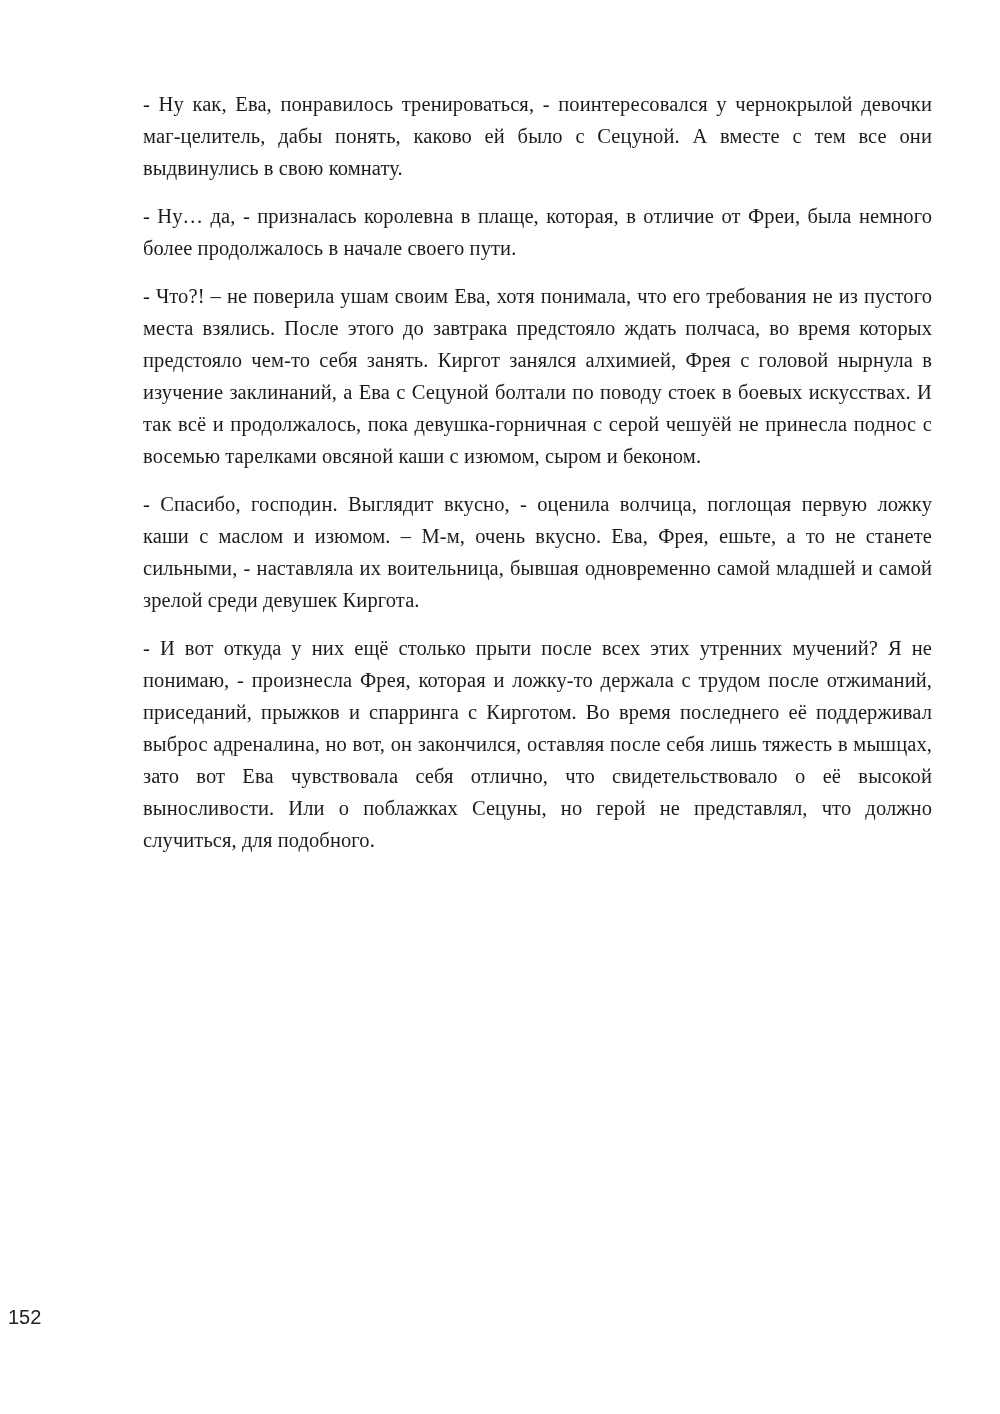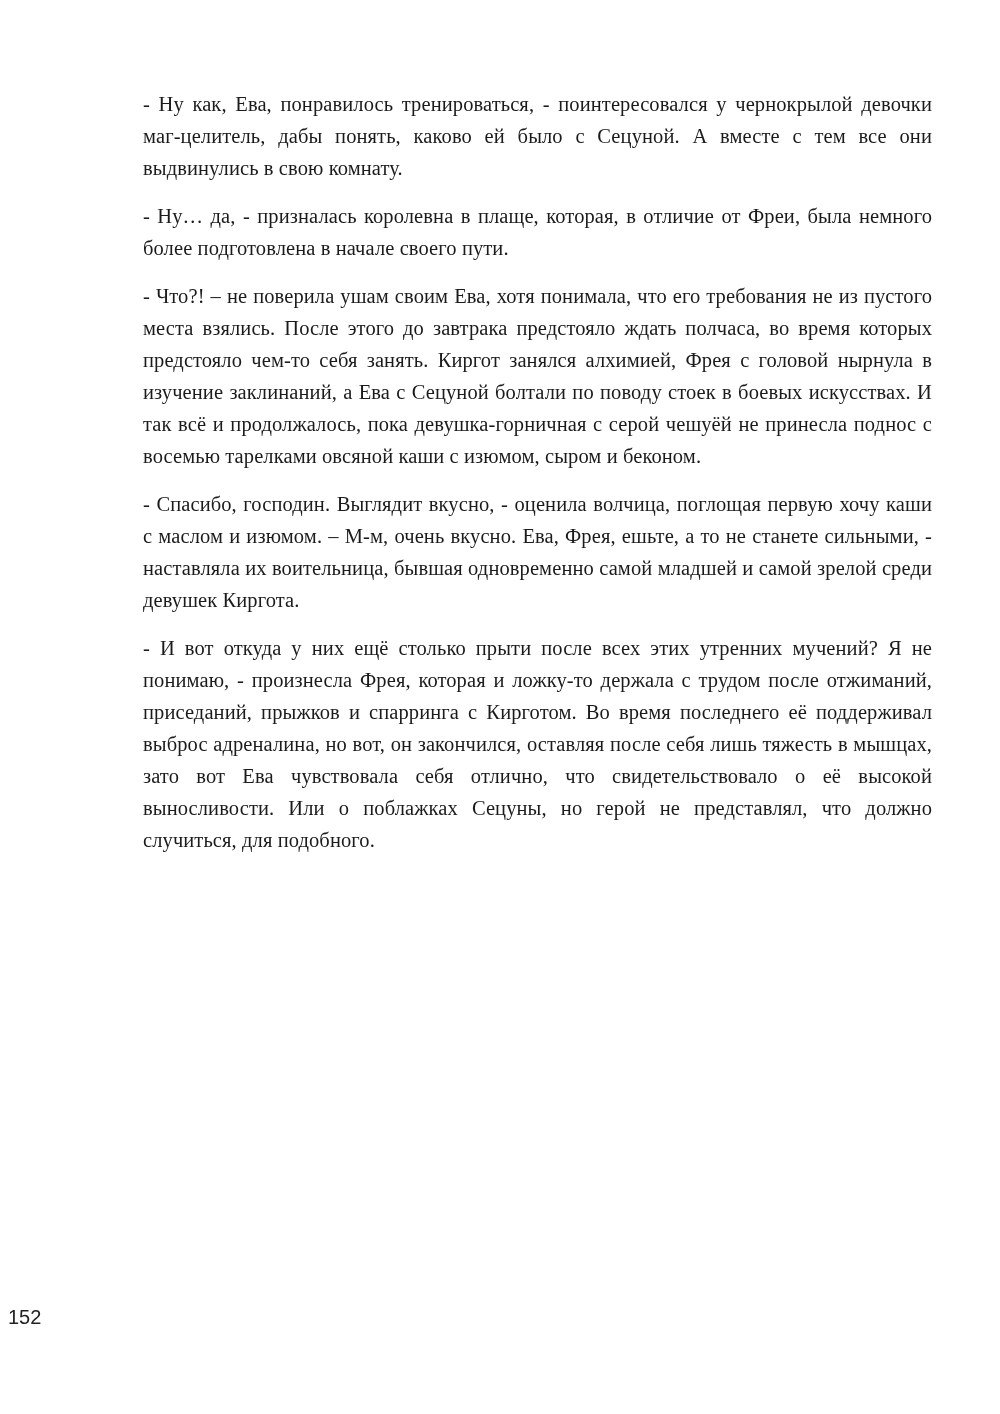--- a/index.html
+++ b/index.html
@@ -43,21 +43,21 @@
     font-size: 20px;
     color: #222222;
   }
 </style>
 </head>
 <body>
 
 <div class="page">
   <main class="text-block">
     <p>- Ну как, Ева, понравилось тренироваться, - поинтересовался у чернокрылой девочки маг-целитель, дабы понять, каково ей было с Сецуной. А вместе с тем все они выдвинулись в свою комнату.</p>
-    <p>- Ну… да, - призналась королевна в плаще, которая, в отличие от Фреи, была немного более подготовлена в начале своего пути.</p>
+    <p>- Ну… да, - призналась королевна в плаще, которая, в отличие от Фреи, была немного более продолжалось в начале своего пути.</p>
     <p>- Что?! – не поверила ушам своим Ева, хотя понимала, что его требования не из пустого места взялись. После этого до завтрака предстояло ждать полчаса, во время которых предстояло чем-то себя занять. Киргот занялся алхимией, Фрея с головой нырнула в изучение заклинаний, а Ева с Сецуной болтали по поводу стоек в боевых искусствах. И так всё и продолжалось, пока девушка-горничная с серой чешуёй не принесла поднос с восемью тарелками овсяной каши с изюмом, сыром и беконом.</p>
-    <p>- Спасибо, господин. Выглядит вкусно, - оценила волчица, поглощая первую хочу каши с маслом и изюмом. – М-м, очень вкусно. Ева, Фрея, ешьте, а то не станете сильными, - наставляла их воительница, бывшая одновременно самой младшей и самой зрелой среди девушек Киргота.</p>
+    <p>- Спасибо, господин. Выглядит вкусно, - оценила волчица, поглощая первую ложку каши с маслом и изюмом. – М-м, очень вкусно. Ева, Фрея, ешьте, а то не станете сильными, - наставляла их воительница, бывшая одновременно самой младшей и самой зрелой среди девушек Киргота.</p>
     <p>- И вот откуда у них ещё столько прыти после всех этих утренних мучений? Я не понимаю, - произнесла Фрея, которая и ложку-то держала с трудом после отжиманий, приседаний, прыжков и спарринга с Кирготом. Во время последнего её поддерживал выброс адреналина, но вот, он закончился, оставляя после себя лишь тяжесть в мышцах, зато вот Ева чувствовала себя отлично, что свидетельствовало о её высокой выносливости. Или о поблажках Сецуны, но герой не представлял, что должно случиться, для подобного.</p>
   </main>
   <footer class="page-footer">
     <span class="page-number">152</span>
   </footer>
 </div>
 
 </body></html>

